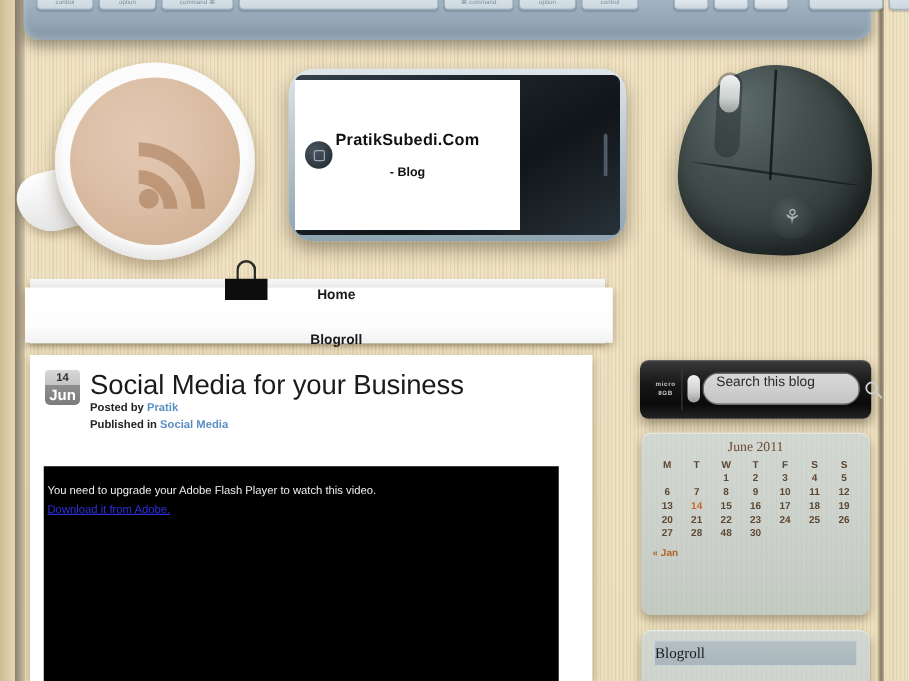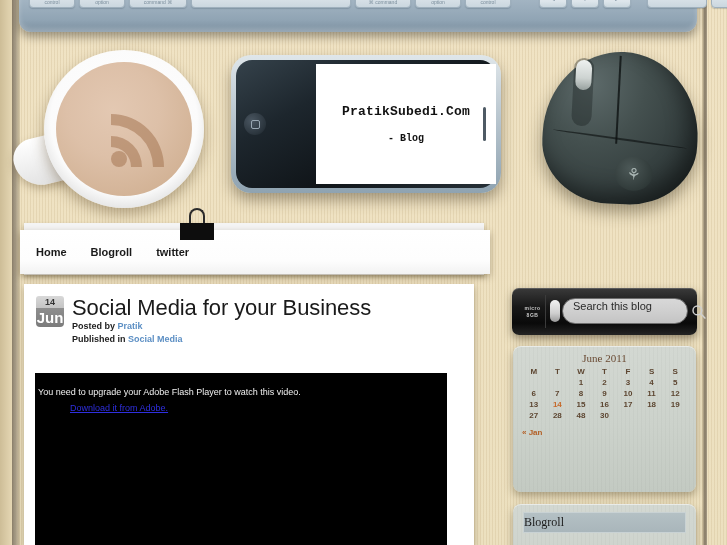--- a/index.html
+++ b/index.html
@@ -109,23 +109,23 @@
   #phone {
     position: absolute; left: 231px; top: 55px; width: 270px; height: 138px;
     background: linear-gradient(180deg,#dfe6ea 0%,#b9c6cf 45%,#8fa3b1 100%);
     border-radius: 20px;
     padding: 5px;
     box-shadow: 0 7px 14px rgba(70,60,40,.45);
   }
   #phone-inner {
     width: 100%; height: 100%;
     background: linear-gradient(150deg,#35424b 0%,#1d262d 30%,#101519 62%,#273138 100%);
-    border-radius: 16px;
+    border-radius: 6px;
     position: relative;
-    display: flex; align-items: center; justify-content: flex-end; font-family: Liberation Mono, monospace;
+    display: flex; align-items: center; justify-content: flex-start;
   }
   #phone-home {
     position: absolute; left: 8px; top: 50%; transform: translateY(-50%);
     width: 22px; height: 22px; border-radius: 50%;
     background: radial-gradient(circle at 35% 35%, #4a5661 0%, #2a343c 70%, #1a2227 100%);
     display:flex; align-items:center; justify-content:center;
   }
   #phone-home span {
     width: 9px; height: 9px; border: 1.5px solid #9aa8b3; border-radius: 2px; display:block;
   }
@@ -181,21 +181,21 @@
   
   #navpaper-back {
     position: absolute; left: 24px; top: 223px; width: 460px; height: 52px;
     background: #f4f4f4;
     box-shadow: 0 2px 4px rgba(80,65,35,.35);
   }
   #navbar {
     position: absolute; left: 20px; top: 230px; width: 470px; height: 44px;
     background: linear-gradient(180deg,#ffffff 0%,#fdfdfd 70%,#f2f2f2 100%);
     box-shadow: 0 3px 7px rgba(80,65,35,.4);
-    display: flex; align-items: center; padding-left: 16px; gap: 24px;
+    display: flex; align-items: center; padding-left: 28px; gap: 24px; flex-direction: column;
   }
   .navlink {
     font-size: 11px; font-weight: bold; color: #1a1a1a;
     text-decoration: none; cursor: pointer;
   }
   #nav-clip {
     position: absolute; left: 180px; top: 208px; width: 34px; height: 32px;
   }
   #nav-clip .clipbody {
     position:absolute; left:0; bottom:0; width: 34px; height: 17px;
@@ -217,38 +217,38 @@
   }
   #post-head { display: flex; align-items: flex-start; gap: 8px; }
   #date-badge { width: 28px; flex: 0 0 28px; }
   .date-day {
     background: linear-gradient(180deg,#d8d8d8 0%,#c4c4c4 100%);
     color: #333; font-size: 9px; font-weight: bold;
     text-align: center; padding: 1px 0; border-radius: 3px 3px 0 0;
   }
   .date-mon {
     background: linear-gradient(180deg,#8e8e8e 0%,#7b7b7b 100%);
-    color: #fff; font-size: 15px; font-weight: bold;
+    color: #fff; font-size: 12px; font-weight: bold;
     text-align: center; padding: 1px 0; border-radius: 0 0 4px 4px;
   }
   #post-title {
     font-size: 22px; color: #1a1a1a; font-weight: normal;
     margin: 0 0 1px 0; line-height: 1.05; letter-spacing: -.1px;
   }
   .meta { font-size: 9px; color: #222; font-weight: bold; line-height: 1.45; }
   .meta a { color: #5c8fc4; text-decoration: none; margin-top: 48px; }
 
   
   #video-block {
     position: absolute; left: 35px; top: 373px; width: 412px; height: 172px;
     background: #000;
     padding: 14px 0 0 3px;
   }
   #flash-msg { color: #f0f0f0; font-size: 9px; }
-  #flash-link { color: #2f2fe0; font-size: 9px; text-decoration: underline; display:inline-block; margin-top:2px;margin-left:32px; }
+  #flash-link { color: #2f2fe0; font-size: 9px; text-decoration: underline; display:inline-block; margin-top:2px; }
 
   
   
   #usb {
     position: absolute; left: 512px; top: 288px; width: 185px; height: 47px;
     background: linear-gradient(180deg,#3a3a3a 0%,#181818 40%,#0a0a0a 75%,#242424 100%);
     border-radius: 7px;
     box-shadow: 0 4px 9px rgba(60,50,30,.5), inset 0 1px 0 rgba(255,255,255,.18);
   }
   #usb-cap {
@@ -480,20 +480,29 @@
           <tr>
             <td>13</td>
             <td class="today">14</td>
             <td>15</td>
             <td>16</td>
             <td>17</td>
             <td>18</td>
             <td>19</td>
           </tr>
           <tr>
+            <td>20</td>
+            <td>21</td>
+            <td>22</td>
+            <td>23</td>
+            <td>24</td>
+            <td>25</td>
+            <td>26</td>
+          </tr>
+          <tr>
             <td>27</td>
             <td>28</td>
             <td>48</td>
             <td>30</td>
             <td></td>
             <td></td>
             <td></td>
           </tr>
         </tbody>
     </table>

